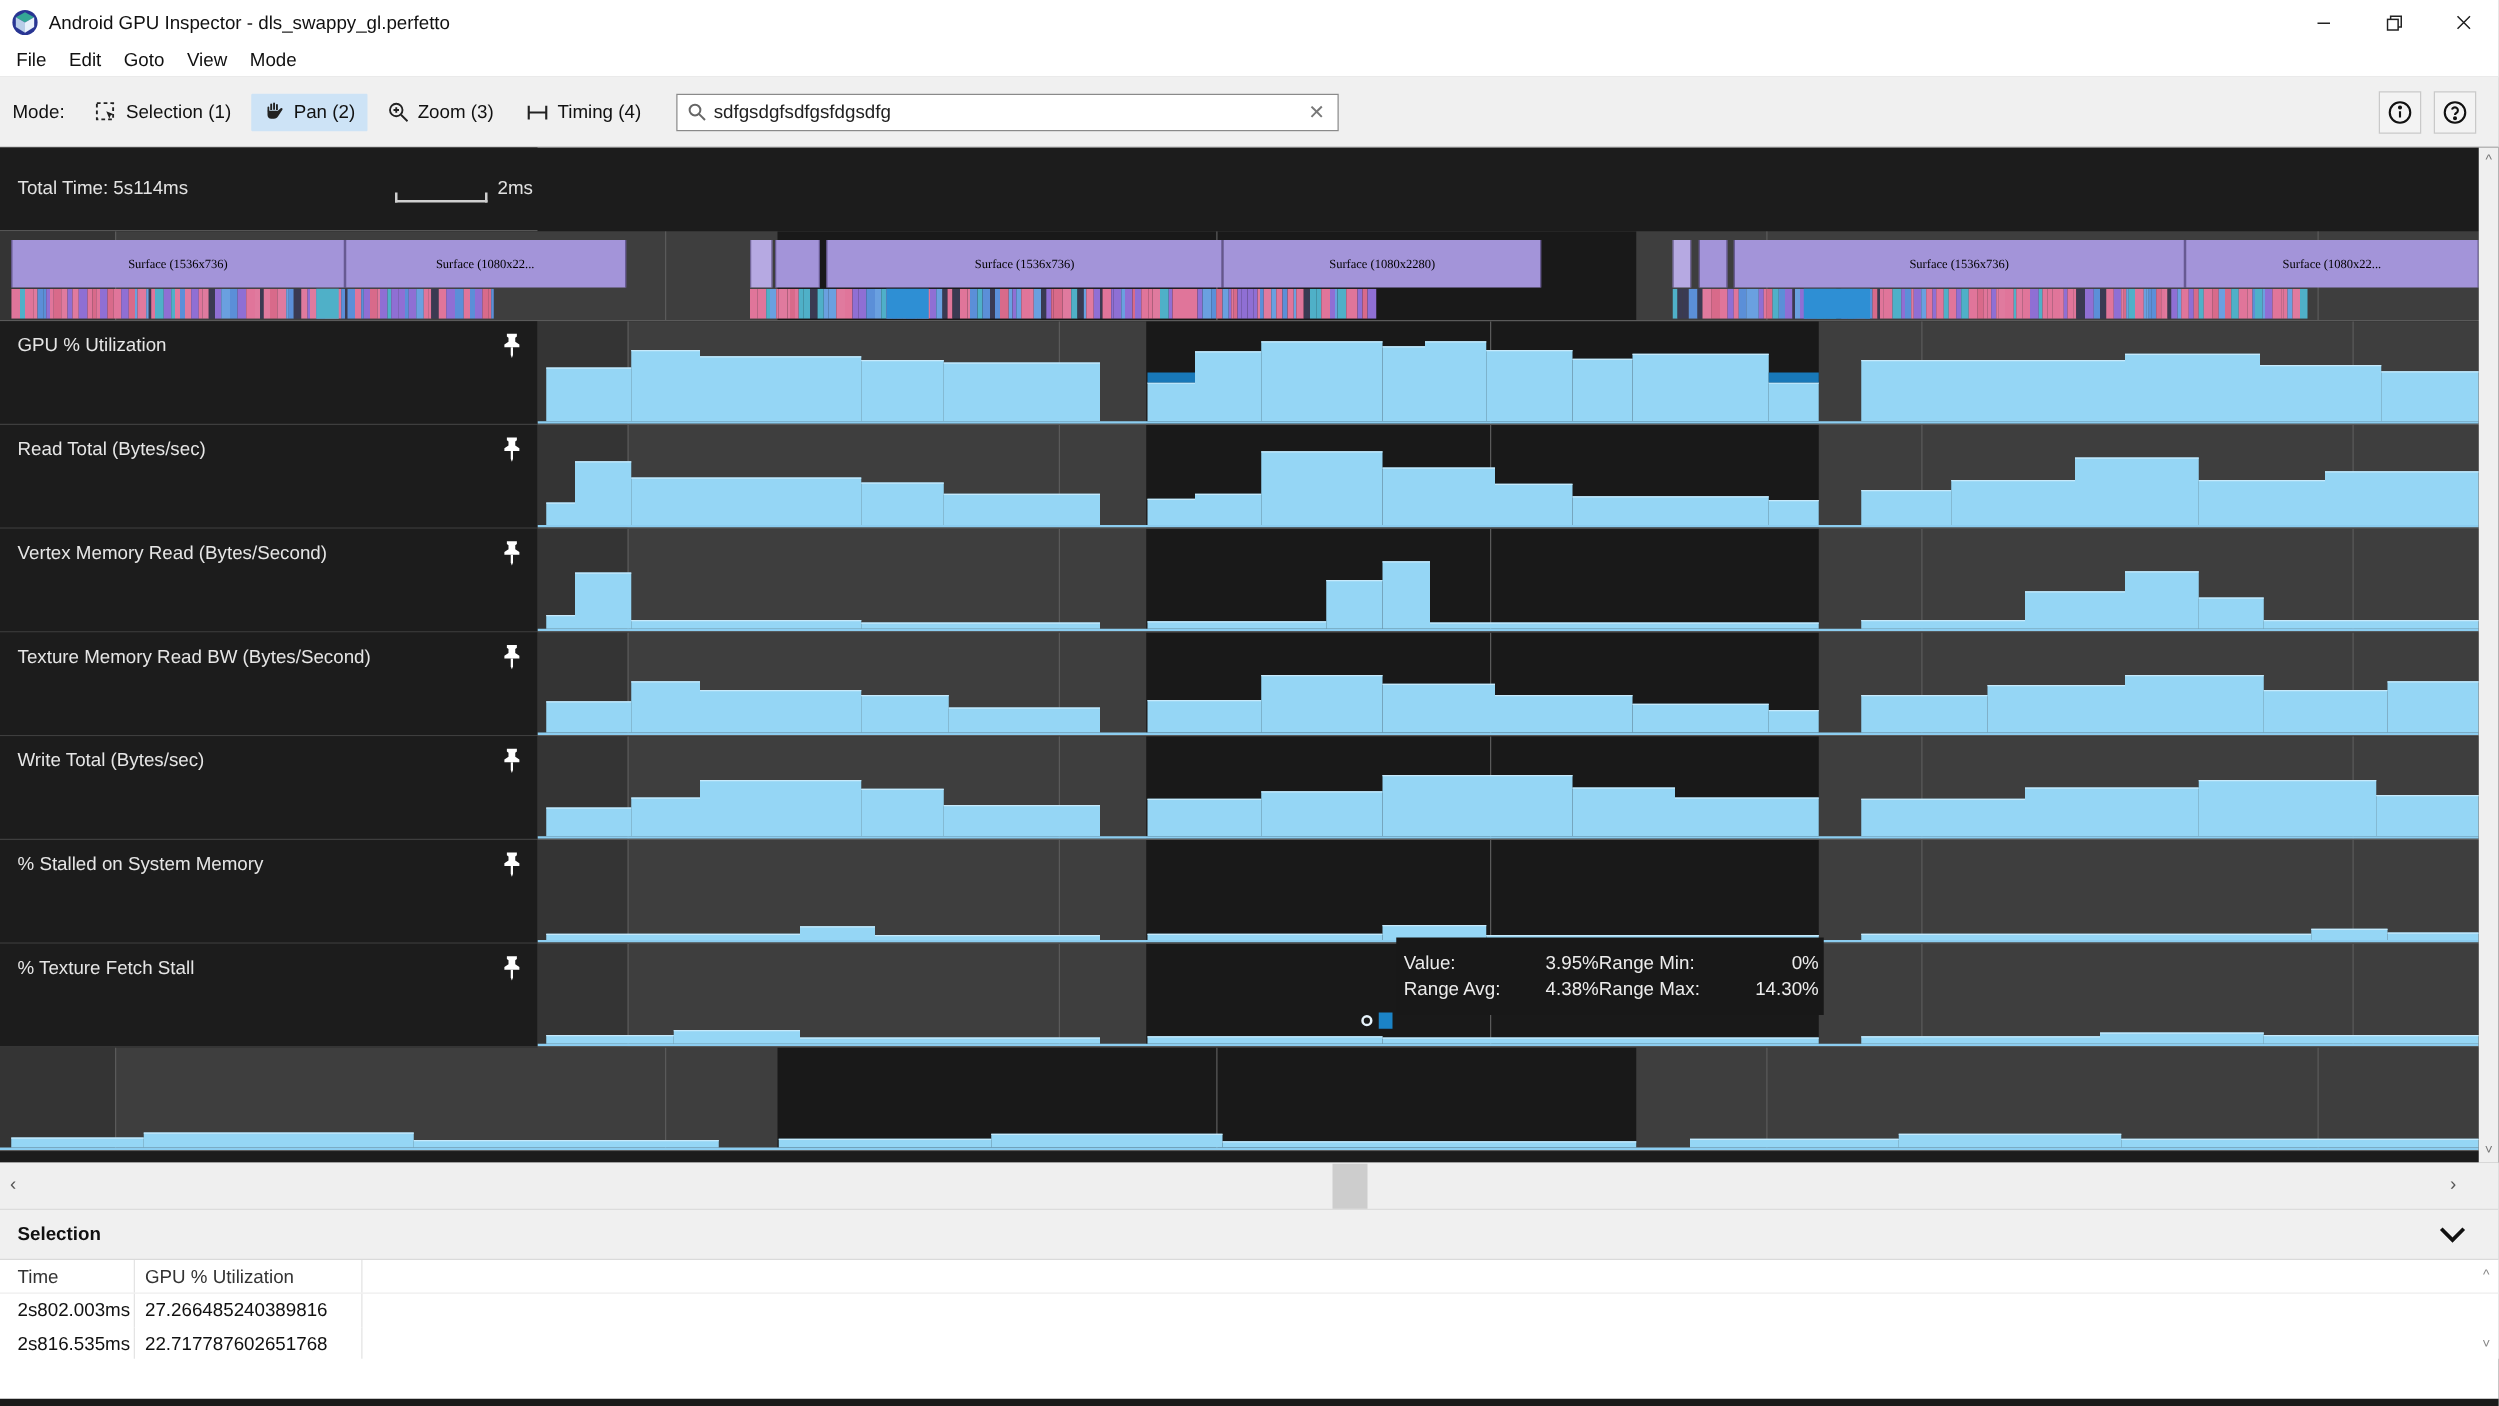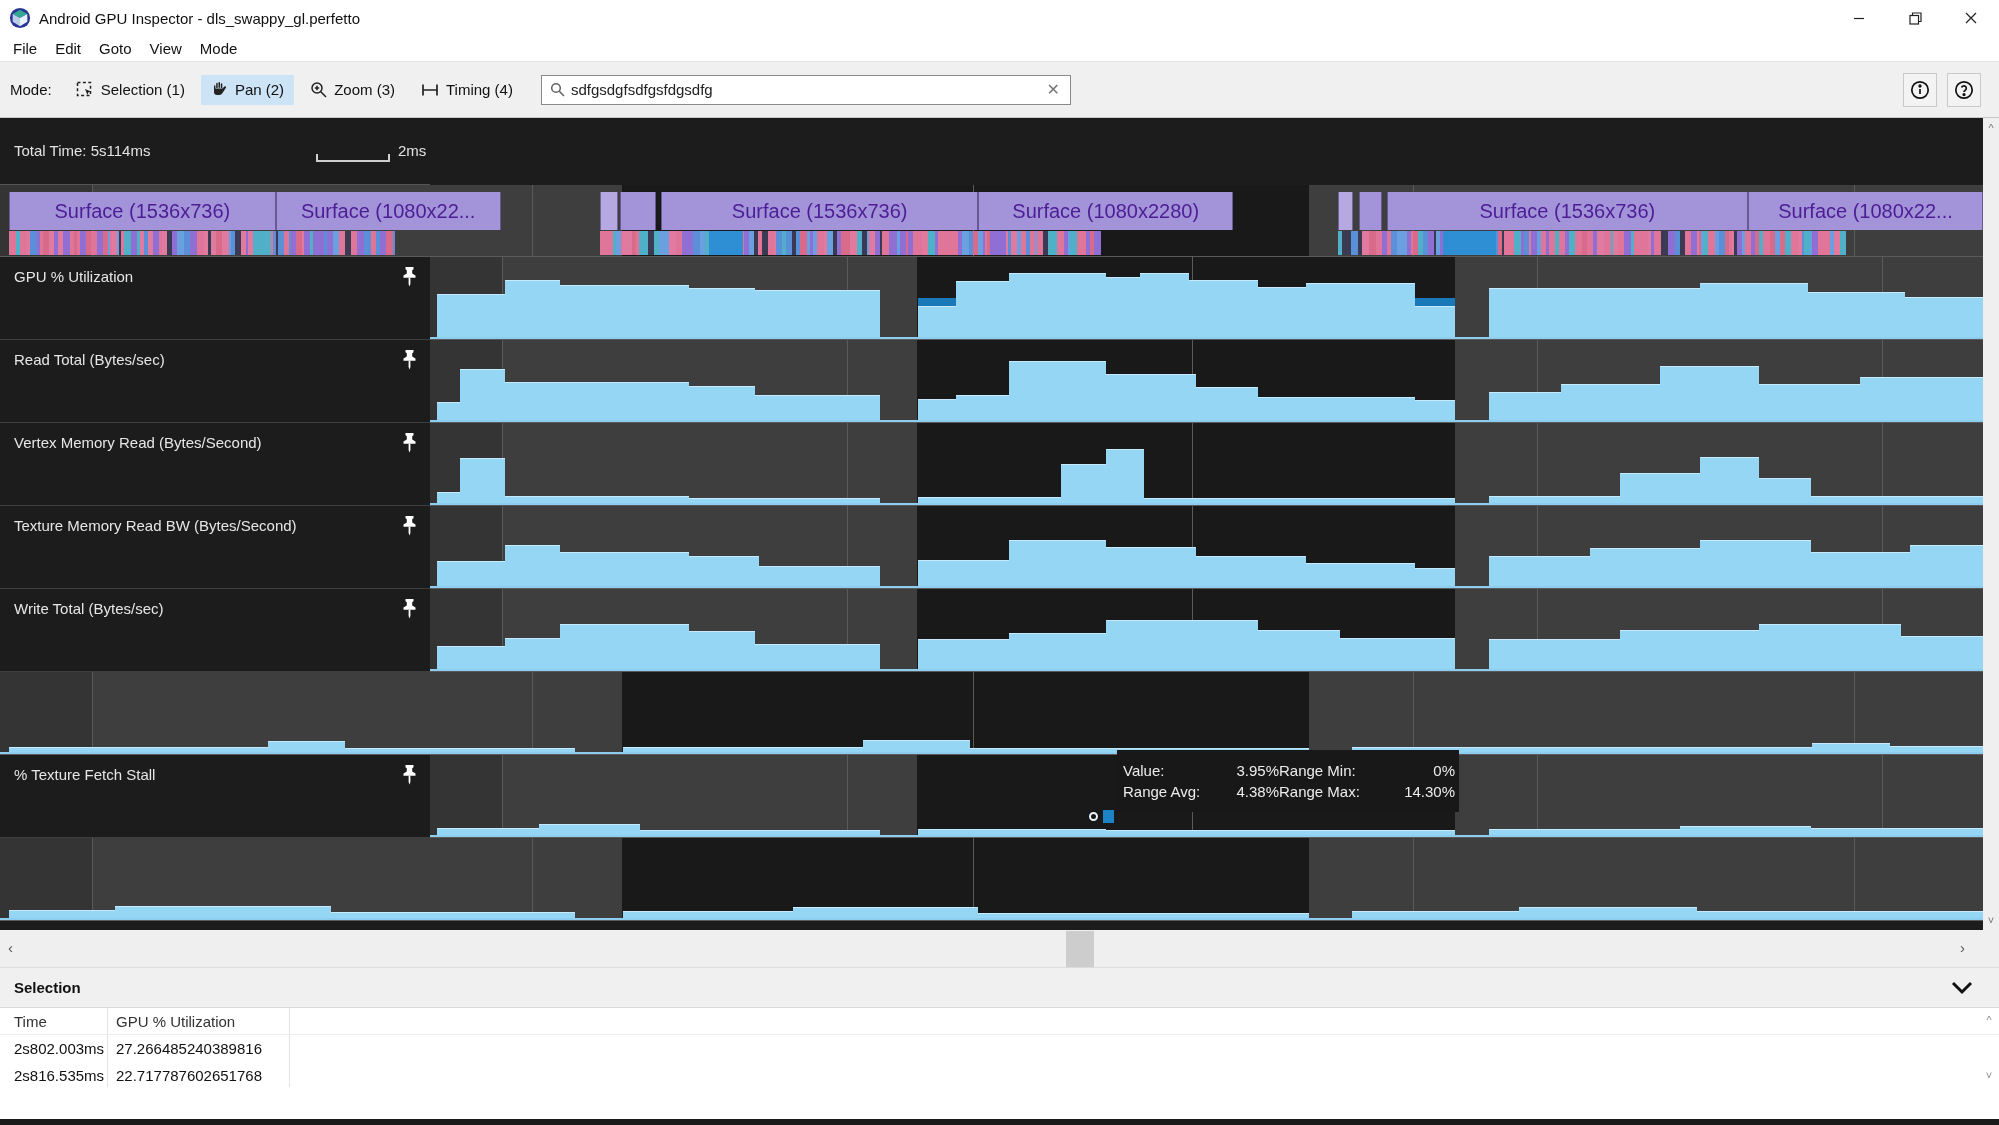--- a/index.html
+++ b/index.html
@@ -62,21 +62,21 @@
   .row-chart .band-left { background:#343434; }
   .row-chart .band-sel { background:#191919; }
   .row-chart .gridline { background:#5a5a5a; }
   .baseline { position:absolute; left:0; right:0; bottom:0; height:2px; background:#8ccdf0; z-index:3; }
   .bar { position:absolute; bottom:2px; background:#95d6f5; z-index:2; border-top:1px solid #c6e9fb; }
   .cap { position:absolute; background:#1878b8; z-index:3; }
   .chart-footer { position:absolute; left:0; top:803px; width:1983px; height:9px; background:#1c1c1c; }
 
   
   .qspan { position:absolute; top:7px; height:38px; background:#a394d9; z-index:2; display:flex; align-items:center; justify-content:center; overflow:hidden; border-left:1px solid rgba(30,20,60,.45); border-right:1px solid rgba(30,20,60,.45); }
-  .qspan span { color:#4c1d95; font-size:20px; white-space:nowrap; }
+  .qspan span { color:#000000; font-size:10px; white-space:nowrap;font-family:Liberation Serif, serif; }
   .qspan.shade { background:#b6a9e2; }
   .stripes { position:absolute; top:46px; height:24px; overflow:hidden; white-space:nowrap; font-size:0; z-index:2; }
   .stripes i { display:inline-block; height:24px; }
   .qblock { position:absolute; top:46px; height:24px; z-index:3; }
 
   
   .tooltip { position:absolute; left:1117px; top:632px; width:342px; height:62px; background:#181818; color:#ececec; z-index:8;
       display:grid; grid-template-columns:96px 60px 106px 70px; align-content:center; row-gap:4px; padding:0 6px; font-size:15px; }
   .tooltip .v { text-align:right; }
   .marker-dot { position:absolute; left:1089px; top:694px; width:9px; height:9px; border:2px solid #e8f4fc; border-radius:50%; background:#191919; z-index:8; }
@@ -439,20 +439,27 @@
             <div class="bar" style="left: 53.3%; width: 5.3%; height: 48%;"></div>
             <div class="bar" style="left: 58.6%; width: 7.4%; height: 38%;"></div>
             <div class="bar" style="left: 68.2%; width: 8.4%; height: 36%;"></div>
             <div class="bar" style="left: 76.6%; width: 9%; height: 48%;"></div>
             <div class="bar" style="left: 85.6%; width: 9.1%; height: 55%;"></div>
             <div class="bar" style="left: 94.7%; width: 5.3%; height: 40%;"></div>
             <div class="baseline"></div>
           </div>
         </div>
         <div class="row" style="height: 83px;">
+          <div class="row-left">
+            <span class="track-name">% Stalled on System Memory</span>
+            <span class="pin"><svg width="17" height="21" viewBox="0 0 17 21" fill="#fff">
+                <path d="M4.5 1h8v2.2l-1.3 1v3.2l3.3 2.2v2.2H2.5V9.6l3.3-2.2V4.2l-1.3-1z"></path>
+                <path d="M7.6 11.8h1.8v6.2l-.9 2.4-.9-2.4z"></path>
+              </svg></span>
+          </div>
           <div class="row-chart">
             <div class="band band-left" style="left: 0%; width: 4.64%;"></div>
             <div class="band band-sel" style="left: 31.36%; width: 34.64%;"></div>
             <div class="gridline" style="left: 4.64%;"></div>
             <div class="gridline" style="left: 26.85%;"></div>
             <div class="gridline" style="left: 49.07%;"></div>
             <div class="gridline" style="left: 71.28%;"></div>
             <div class="gridline" style="left: 93.5%;"></div>
             <div class="bar" style="left: 0.45%; width: 13.05%; height: 6%;"></div>
             <div class="bar" style="left: 13.5%; width: 3.9%; height: 13%;"></div>

